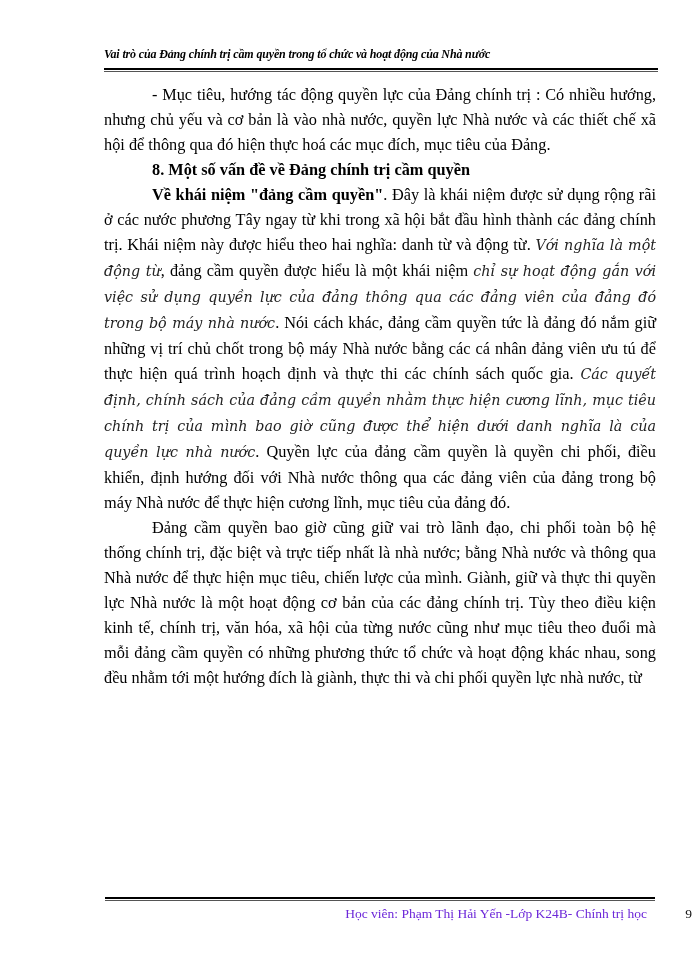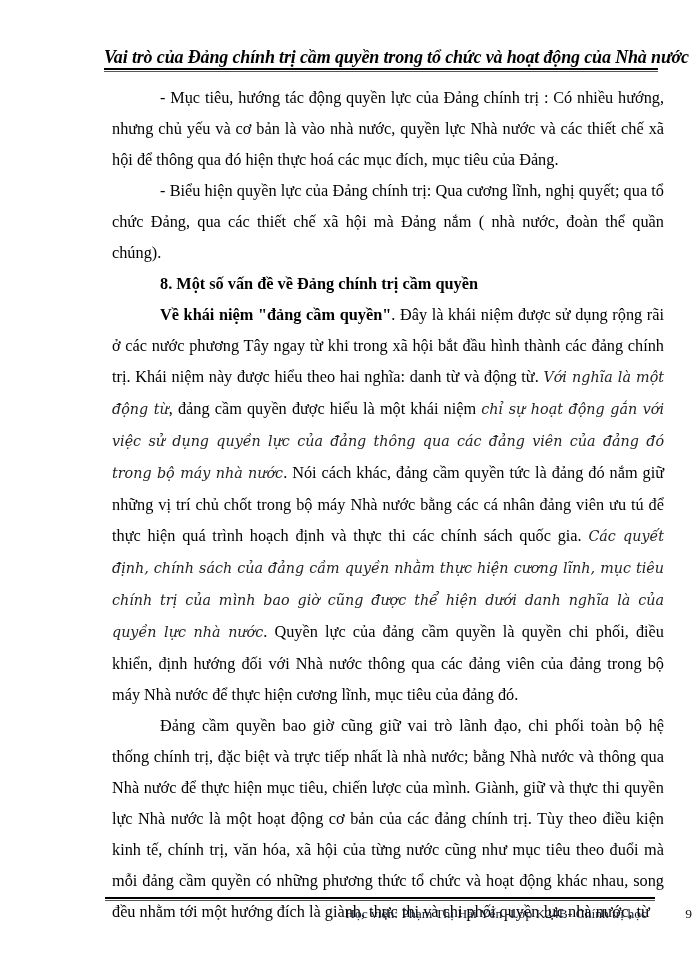--- a/index.html
+++ b/index.html
@@ -1,61 +1,58 @@
 <!DOCTYPE html>
 <html><head>
 <meta charset="utf-8">
 <style>
   html, body { margin: 0; padding: 0; background: #ffffff; }
   body { width: 700px; height: 960px; position: relative; overflow: hidden;
          font-family: "Liberation Serif", "DejaVu Serif", serif; color: #000; }
   .page { position: absolute; left: 0; top: 0; width: 700px; height: 960px; background: #fff; }
   .header-title {
     position: absolute; left: 104px; top: 47px; width: 556px;
-    font-size: 18px; font-weight: bold; font-style: italic; white-space: nowrap;
+    font-size: 12px; font-weight: bold; font-style: italic; white-space: nowrap;
     letter-spacing: -0.15px;
   }
   .header-rule { position: absolute; left: 104px; width: 554px; background: #000; }
   .header-rule.r1 { top: 68px; height: 2px; }
   .header-rule.r2 { top: 71px; height: 1px; background: #555; }
   .body-text {
-    position: absolute; left: 112px; top: 82px; width: 552px;
-    font-size: 16.3px; line-height: 31px; text-align: justify;
+    position: absolute; left: 104px; top: 82px; width: 552px;
+    font-size: 16.3px; line-height: 25px; text-align: justify;
   }
   .body-text p { margin: 0; }
   .indent { text-indent: 48px; }
   .b { font-weight: bold; }
   .i { font-style: italic; font-family: "DejaVu Serif", serif; font-size: 14.3px; color: #222; }
   .footer-rule { position: absolute; left: 105px; width: 550px; background: #000; }
   .footer-rule.r1 { top: 897px; height: 2px; }
   .footer-rule.r2 { top: 900px; height: 1px; background: #555; }
   .footer-text {
     position: absolute; top: 906px; left: 300px; width: 347px; text-align: right;
-    font-size: 13.5px; white-space: nowrap; color: #0f172a;
+    font-size: 13.5px; white-space: nowrap; color: #6d28d9;
   }
   .page-number {
     position: absolute; top: 906px; left: 672px; width: 20px; text-align: right;
     font-size: 13.5px; color: #111;
   }
 </style>
 </head>
 <body>
 
 <div class="page">
 
   <div class="header-title">Vai trò của Đảng chính trị cầm quyền trong tổ chức và hoạt động của Nhà nước</div>
   <div class="header-rule r1"></div>
   <div class="header-rule r2"></div>
 
   <div class="body-text">
     <p class="indent">
       <span>- Mục tiêu, hướng tác động quyền lực của Đảng chính trị : Có nhiều hướng, nhưng chủ yếu và cơ bản là vào nhà nước, quyền lực  Nhà nước và các thiết chế xã hội để thông qua đó hiện thực hoá các mục đích, mục tiêu  của Đảng.</span>
-    </p>
-    <p class="indent">
-      <span>- Biểu hiện quyền lực của Đảng chính trị: Qua cương lĩnh, nghị quyết; qua tổ chức Đảng, qua các thiết chế xã hội mà Đảng nắm ( nhà nước, đoàn thể quần chúng).</span>
     </p>
     <p class="indent b">
       <span>8. Một số vấn đề về Đảng chính trị cầm quyền</span>
     </p>
     <p class="indent">
       <span class="b">Về khái niệm "đảng cầm quyền"</span><span>. Đây là khái niệm được sử dụng rộng rãi ở các nước phương Tây ngay từ khi trong xã hội bắt đầu hình thành các đảng chính trị. Khái niệm này được hiểu theo hai nghĩa: danh từ và động từ. </span><span class="i">Với nghĩa là một động từ</span><span>, đảng cầm quyền được hiểu là một khái niệm </span><span class="i">chỉ sự hoạt động gắn với việc sử dụng quyền lực của đảng thông qua các đảng viên của đảng đó trong bộ máy nhà nước</span><span>. Nói cách khác, đảng cầm quyền tức là đảng đó nắm giữ những vị trí chủ chốt trong bộ máy  Nhà nước bằng các cá nhân đảng viên ưu tú để thực hiện quá trình hoạch định và thực thi các chính sách quốc gia. </span><span class="i">Các quyết định, chính sách của đảng cầm quyền nhằm thực hiện cương lĩnh, mục tiêu chính trị của mình bao giờ cũng được thể hiện dưới danh nghĩa là của quyền lực nhà nước</span><span>. Quyền lực của đảng cầm quyền là quyền chi phối, điều khiển,  định hướng đối với  Nhà nước thông qua các đảng viên của đảng trong bộ máy  Nhà nước để thực hiện cương lĩnh, mục tiêu của đảng đó.</span>
     </p>
     <p class="indent">
       <span>Đảng cầm quyền bao giờ cũng giữ vai trò lãnh đạo, chi phối toàn bộ hệ thống chính trị, đặc biệt và trực tiếp nhất là nhà nước; bằng  Nhà nước và thông qua Nhà nước để thực hiện mục tiêu, chiến lược của mình. Giành, giữ và thực thi quyền lực  Nhà nước là một hoạt động cơ bản của các đảng chính trị. Tùy theo điều kiện kinh tế, chính trị, văn hóa, xã hội của từng nước cũng như mục tiêu theo đuổi mà mỗi đảng cầm quyền có những phương thức tổ chức và hoạt động khác nhau, song đều nhằm tới một hướng đích là giành, thực thi và chi phối quyền lực nhà nước, từ</span>
     </p>

